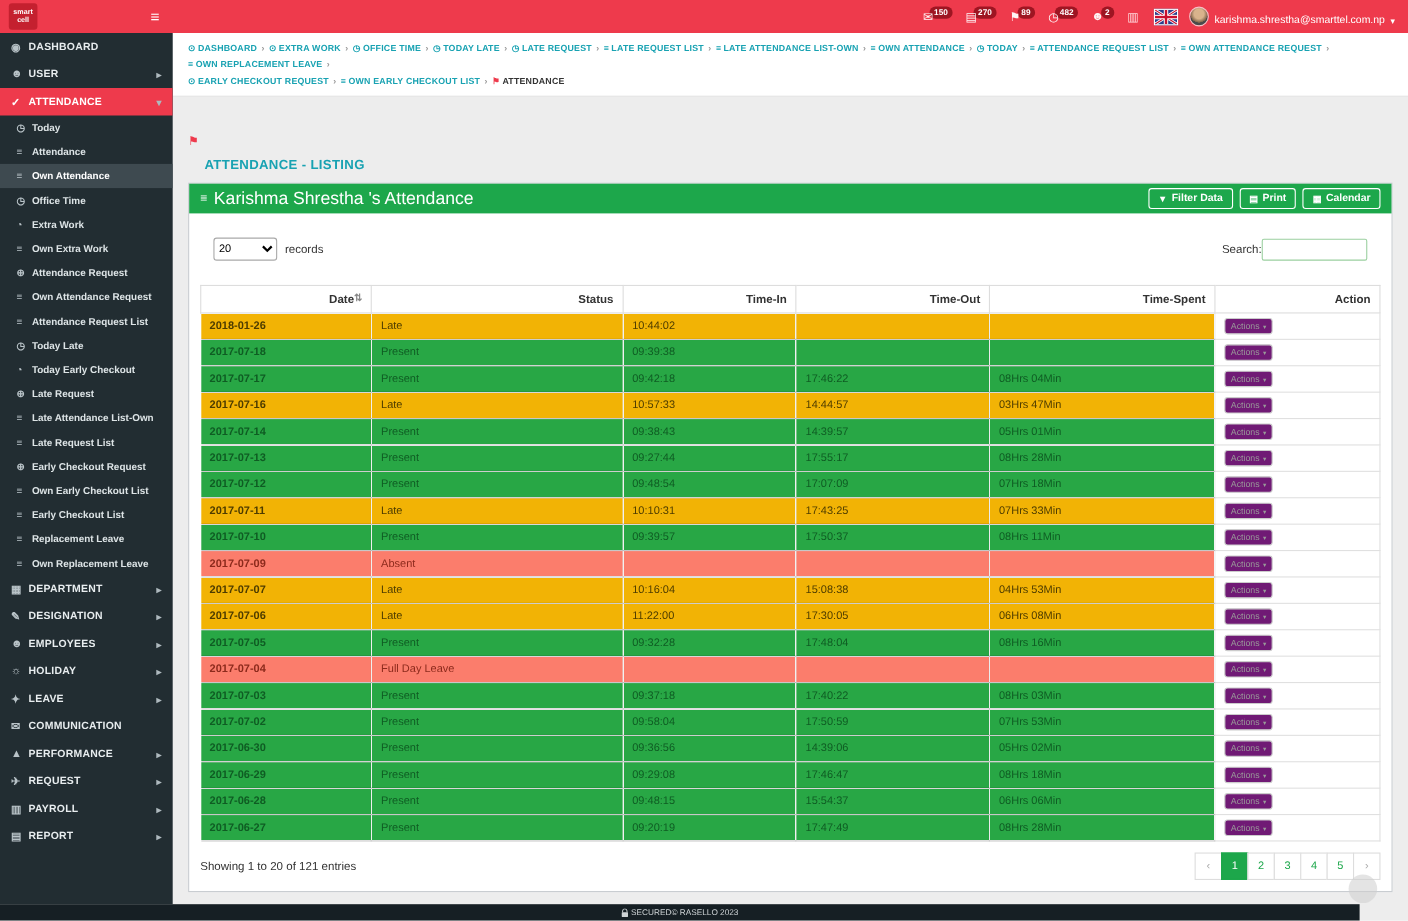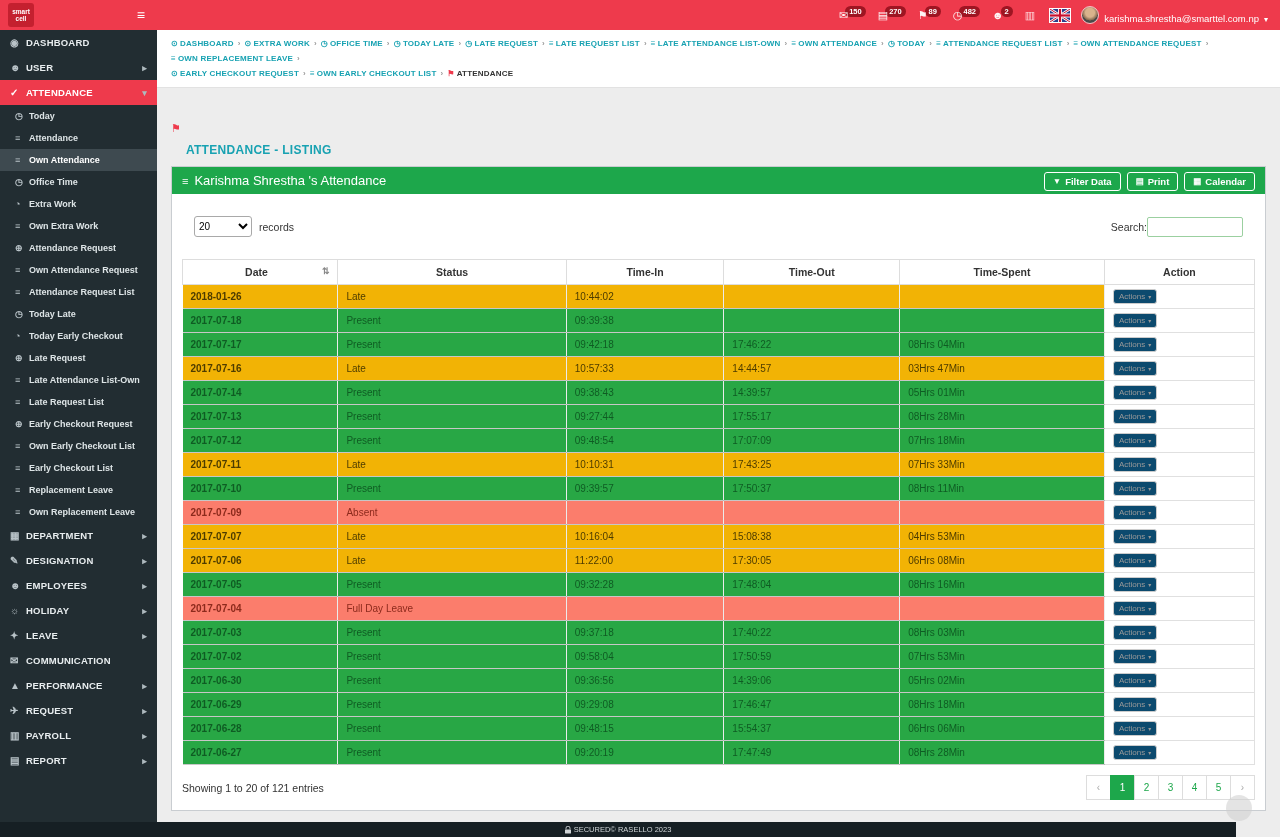--- a/index.html
+++ b/index.html
@@ -44,41 +44,41 @@
   .crumb-flag { color:#ee3a4c; }
   .crumb-sep { color:#999; margin:0 4px; }
 
   .page-title-row { padding:11px 14px 5px; display:flex; align-items:center; gap:5px; }
   .pt-flag { color:#ee3a4c; font-size:11px; }
   .page-title { color:#18a2b2; font-size:12px; font-weight:bold; letter-spacing:.3px;margin-top:44px; }
 
   .panel { margin:4px 14px 10px; background:#fff; border:1px solid #c9cdd1; }
   .panel-header { background:#1da74b; height:27px; display:flex; align-items:center; padding:0 10px; color:#fff; }
   .ph-ico { font-size:11px; margin-right:6px; }
-  .ph-title { font-size:13px; flex:1; }
+  .ph-title { font-size:16px; flex:1; }
   .ph-btn { display:inline-flex; align-items:center; gap:4px; border:1px solid #fff; border-radius:3px; background:transparent; color:#fff; font-size:9.5px; font-weight:bold; padding:3px 8px; margin-left:6px; cursor:pointer; }
   .ph-btn-ico { font-size:8.5px; }
 
   .controls { display:flex; align-items:center; justify-content:space-between; padding:22px; }
   .records { display:flex; align-items:center; gap:7px; font-size:10.5px; color:#333; }
   .records-select { width:58px; height:21px; font-size:10px; border:1px solid #a9a9a9; border-radius:3px; background:#fff; }
   .search { display:flex; align-items:center; gap:0; font-size:10.5px; color:#333; }
   .search-input { width:96px; height:20px; border:1px solid #9bd0a0; border-radius:2px; outline:none; padding:0 4px; font-size:10px; }
 
   .table-wrap { padding:0 10px; }
   table { width:100%; border-collapse:collapse; table-layout:fixed; }
-  th { border:1px solid #ddd; padding:6px 8px; font-size:10.5px; color:#333; text-align:center; background:#fff; }
+  th { border:1px solid #ddd; padding:6px 8px; font-size:10.5px; color:#333; text-align:right; background:#fff; }
   th .sort { float:right; color:#888; font-size:9px; cursor:pointer; }
   td { height:24px; padding:2px 8px; font-size:10px; border-bottom:1px solid rgba(0,0,0,0.22); border-right:1px solid rgba(0,0,0,0.08); overflow:hidden; white-space:nowrap; }
   tr.row-present td { background:#28a745; color:#0f5c23; }
   tr.row-late td { background:#f2b305; color:#4d3c00; }
   tr.row-absent td, tr.row-leave td { background:#fb7d6c; color:#8c2a1c; }
   table tbody td.c-action { background:#fff; border:1px solid #e0e0e0; }
   .c-date { font-weight:bold;margin-left:12px; }
-  .actions-btn { font-size:8px; color:#999; border:1px solid #ccc; border-radius:3px; background:#0c4a6e; padding:2px 5px; display:inline-flex; align-items:center; gap:3px; cursor:pointer; font-family:"Liberation Sans", sans-serif; }
+  .actions-btn { font-size:8px; color:#999; border:1px solid #ccc; border-radius:3px; background:#701a75; padding:2px 5px; display:inline-flex; align-items:center; gap:3px; cursor:pointer; font-family:"Liberation Sans", sans-serif; }
   .abtn-caret { font-size:6px; }
 
   .panel-footer { display:flex; align-items:center; justify-content:space-between; padding:10px; }
   .showing { font-size:10.5px; color:#333; }
   .pagination { display:flex; }
   .page-btn { min-width:25px; height:25px; border:1px solid #ddd; display:flex; align-items:center; justify-content:center; font-size:10px; color:#1da74b; margin-left:-1px; background:#fff; cursor:pointer; }
   .page-btn.nav { color:#aaa; }
   .page-active { background:#1da74b; color:#fff; border-color:#1da74b; }
 
   .chat-bubble { position:absolute; right:28px; bottom:16px; width:26px; height:26px; border-radius:50%; background:#cdcdcd; opacity:.55; z-index:25; cursor:pointer; }

